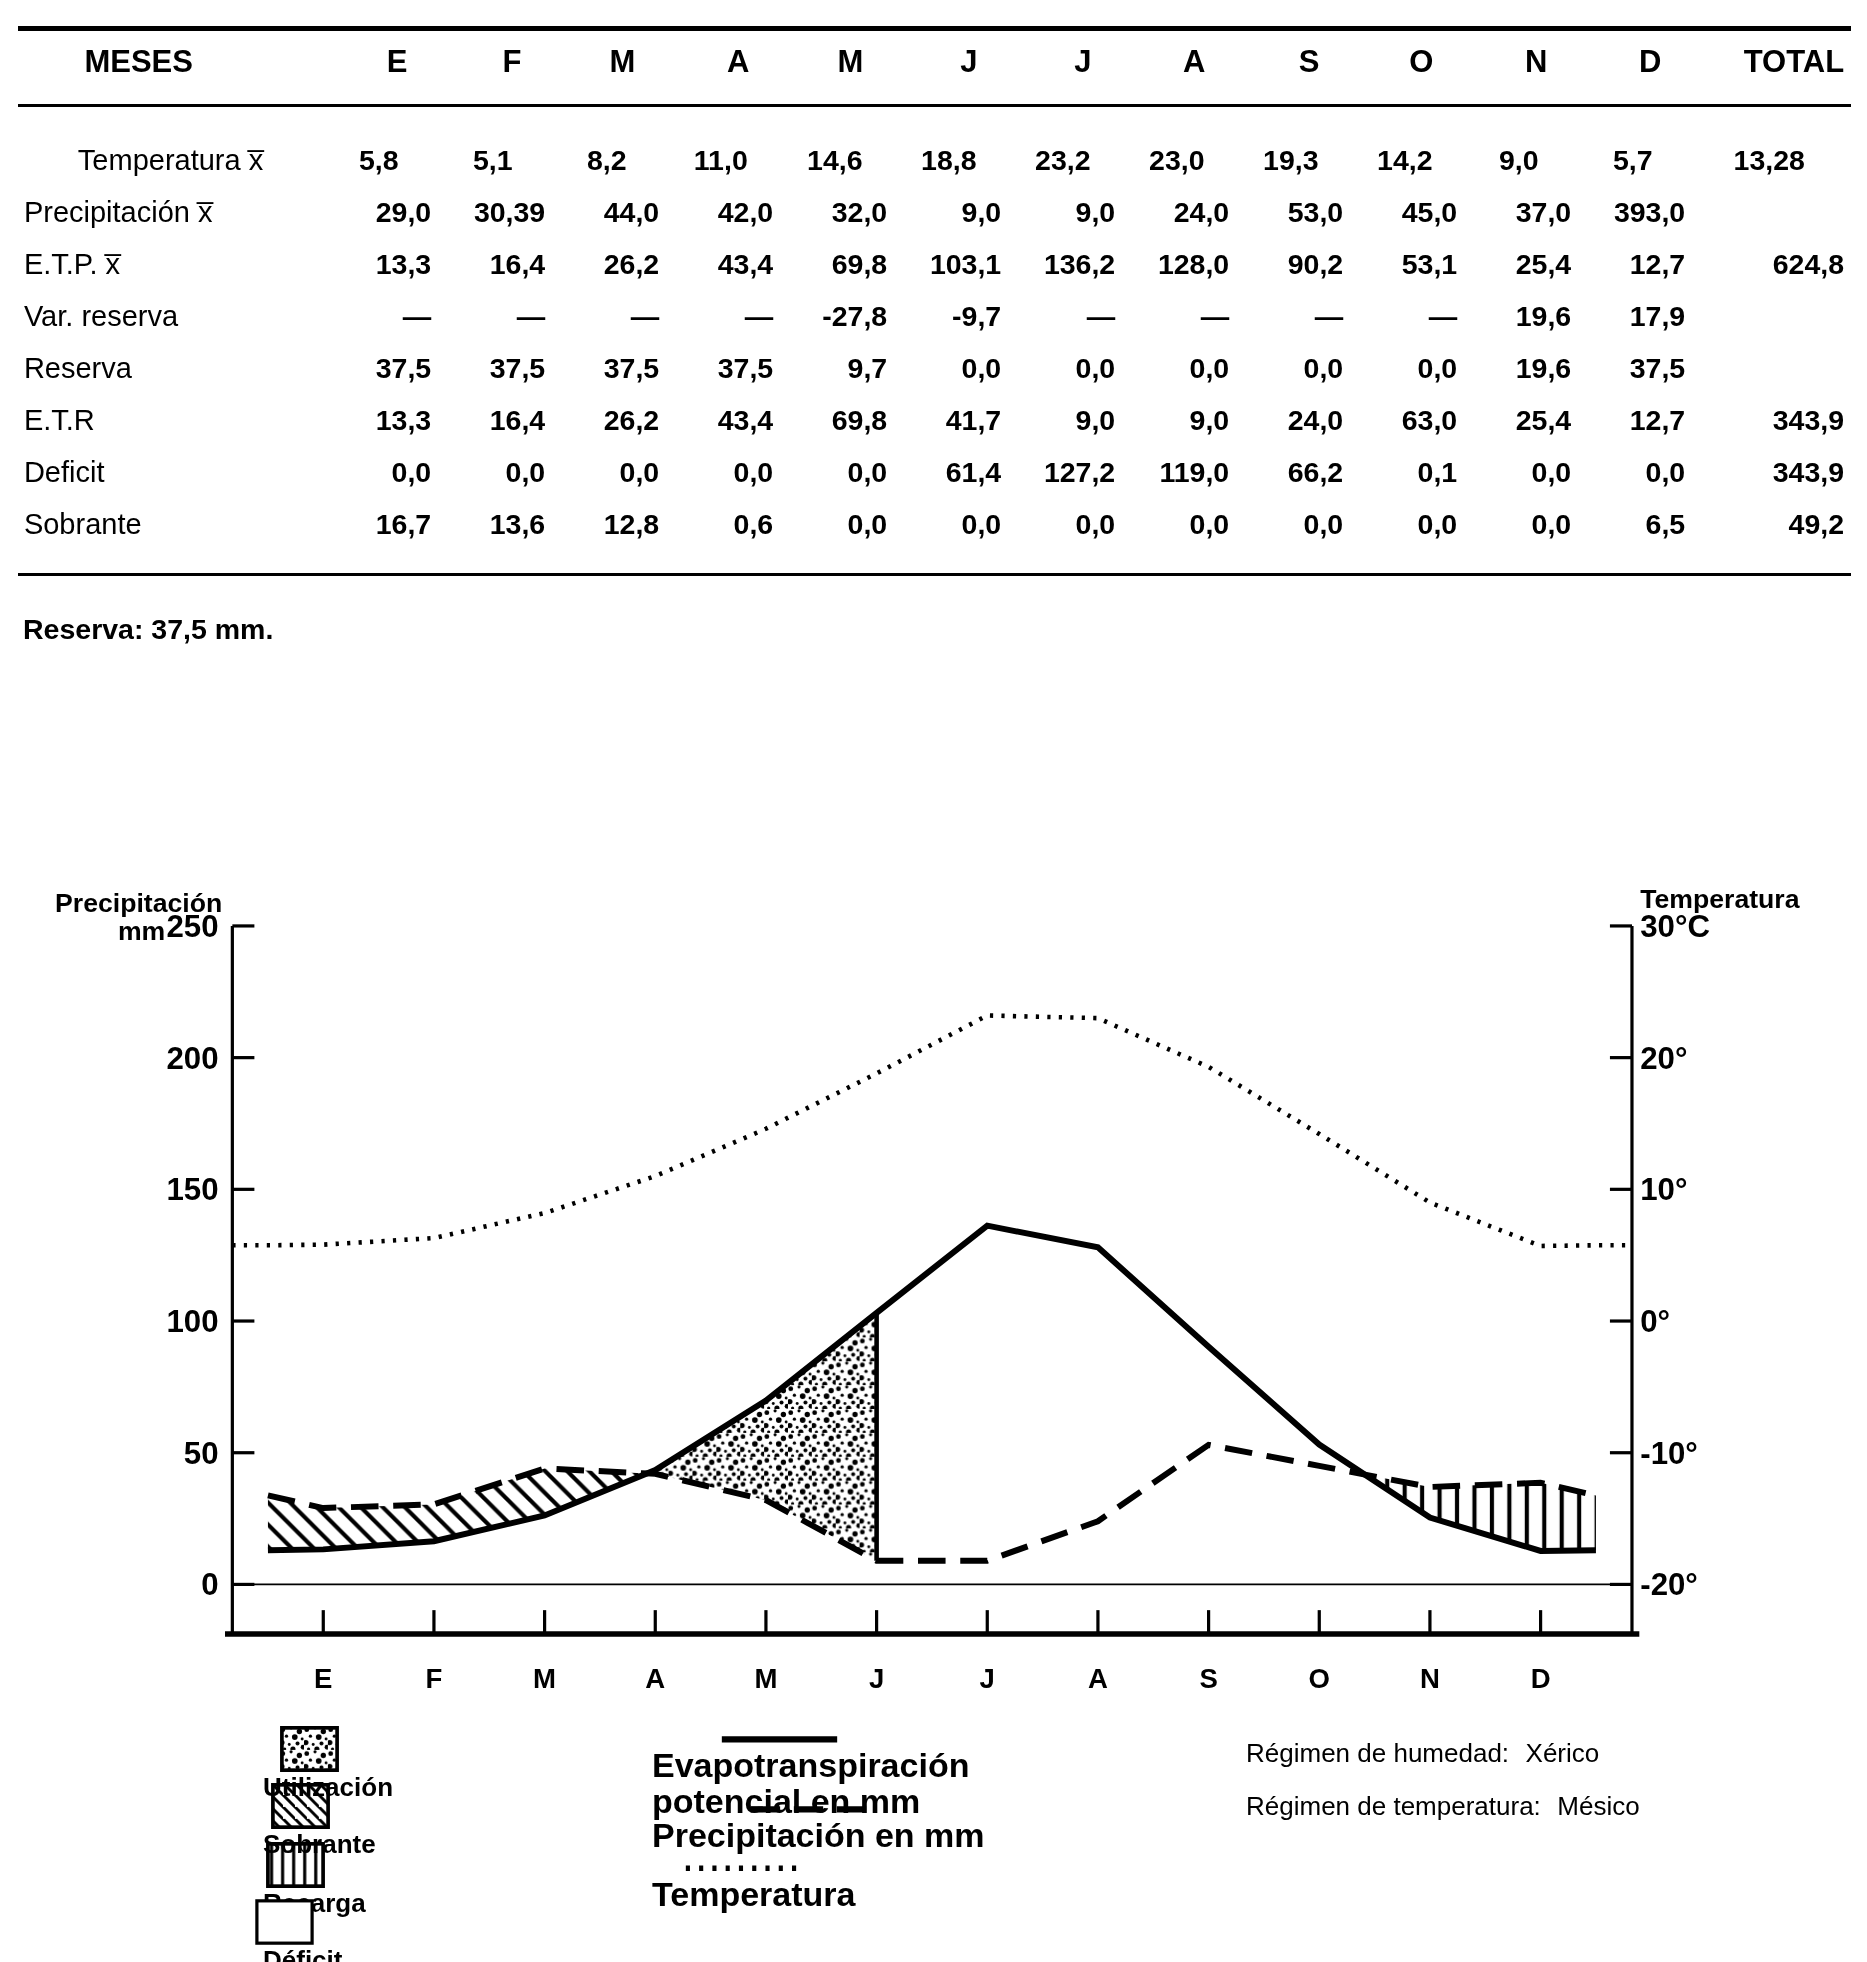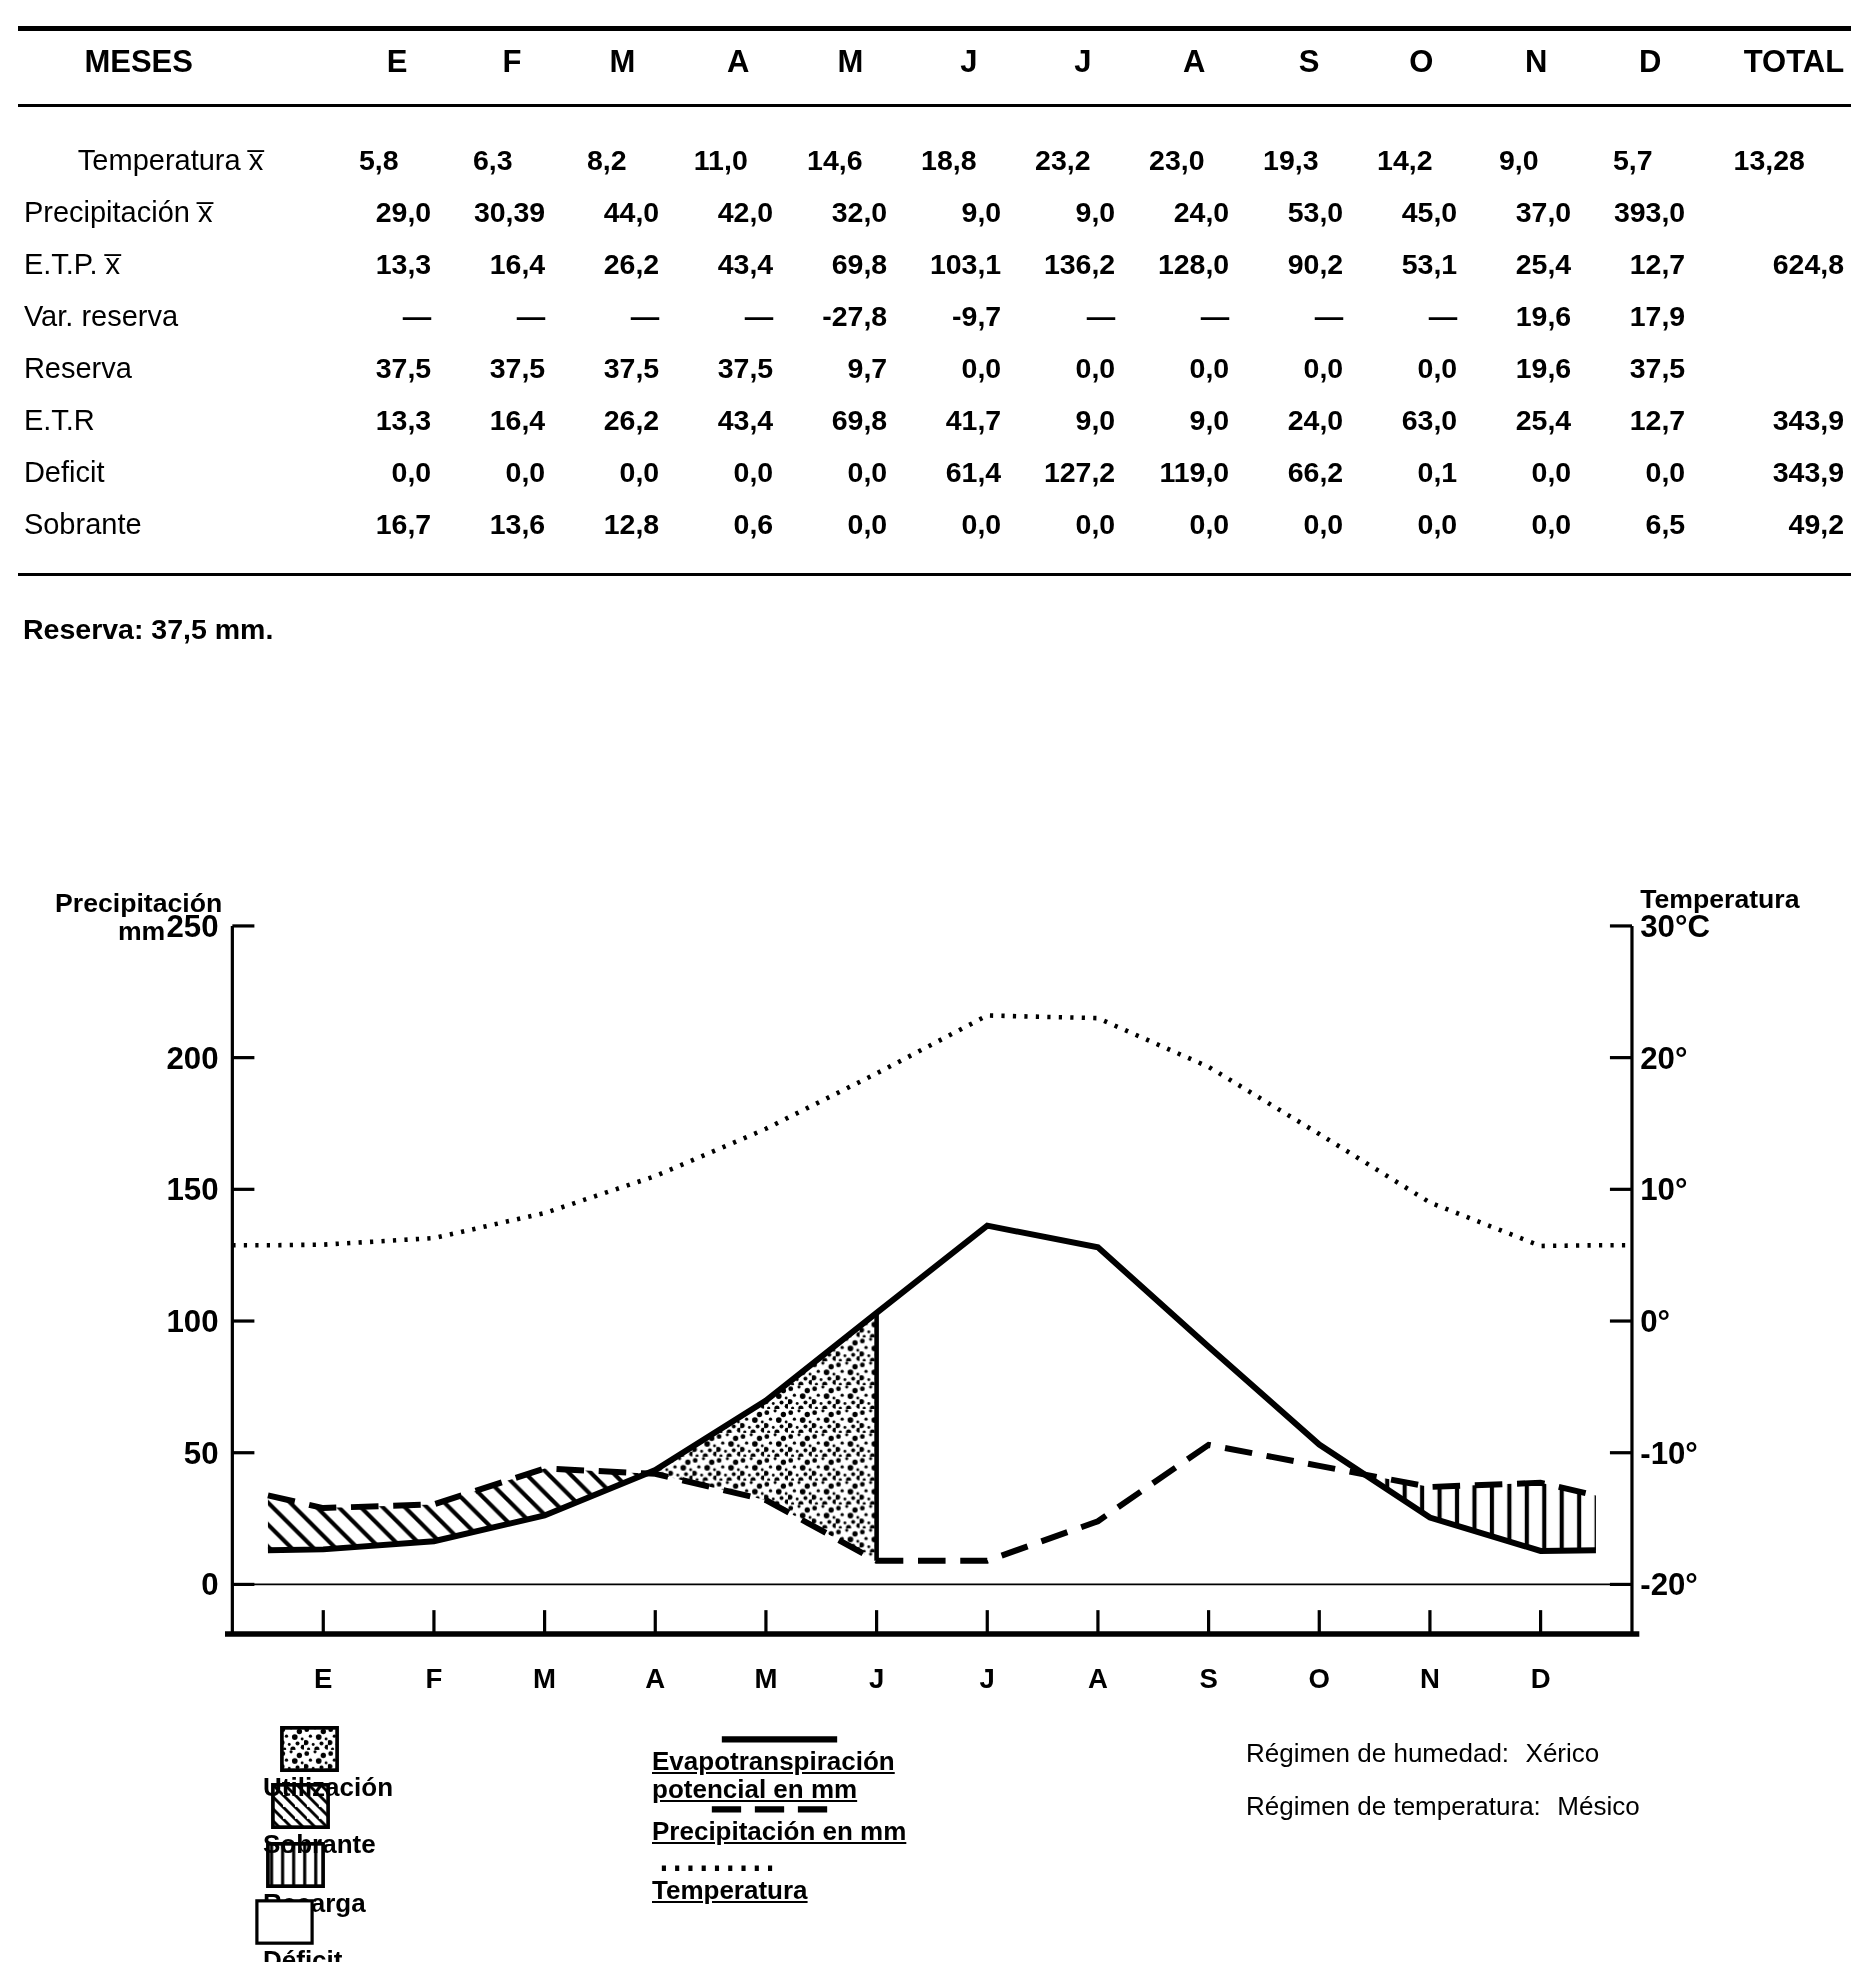--- a/index.html
+++ b/index.html
@@ -27,21 +27,21 @@
   
   #chart-svg{position:absolute;left:0;top:799px;}
   #chart-svg text{fill:#000;}
   .axnum{font:700 34px "Liberation Sans","DejaVu Sans",sans-serif;}
   .axtitle{font:700 29px "Liberation Sans","DejaVu Sans",sans-serif;}
   .mon{font:700 30px "Liberation Sans","DejaVu Sans",sans-serif;}
 
   
   .lg-item{position:absolute;display:flex;align-items:center;flex-direction:column;}
   .lg-label{font-size:26px;font-weight:700;margin-left:37px;white-space:nowrap;}
-  .lg-line-label{font-size:26px;font-weight:700;margin-left:20px;line-height:1.08;text-decoration:underline;}
+  .lg-line-label{font-size:34px;font-weight:700;margin-left:20px;line-height:1.08;}
   .lg-line-label.wrap{white-space:normal;width:275px;}
   .reg-line{position:absolute;font-size:26px;}
   .reg-lab{font-weight:400;}
   .reg-val{font-weight:400;margin-left:16.5px;}
 </style>
 </head>
 <body>
 
 <div class="page">
 
@@ -97,21 +97,21 @@
           <th class="h-mon">O</th>
           <th class="h-mon">N</th>
           <th class="h-mon">D</th>
           <th class="h-total">TOTAL</th>
         </tr>
       </thead>
     <tbody id="tbody-main">
         <tr>
           <td class="lab">Temperatura x̅</td>
           <td>5,8</td>
-          <td>6,3</td>
+          <td>5,1</td>
           <td>8,2</td>
           <td>11,0</td>
           <td>14,6</td>
           <td>18,8</td>
           <td>23,2</td>
           <td>23,0</td>
           <td>19,3</td>
           <td>14,2</td>
           <td>9,0</td>
           <td>5,7</td>

